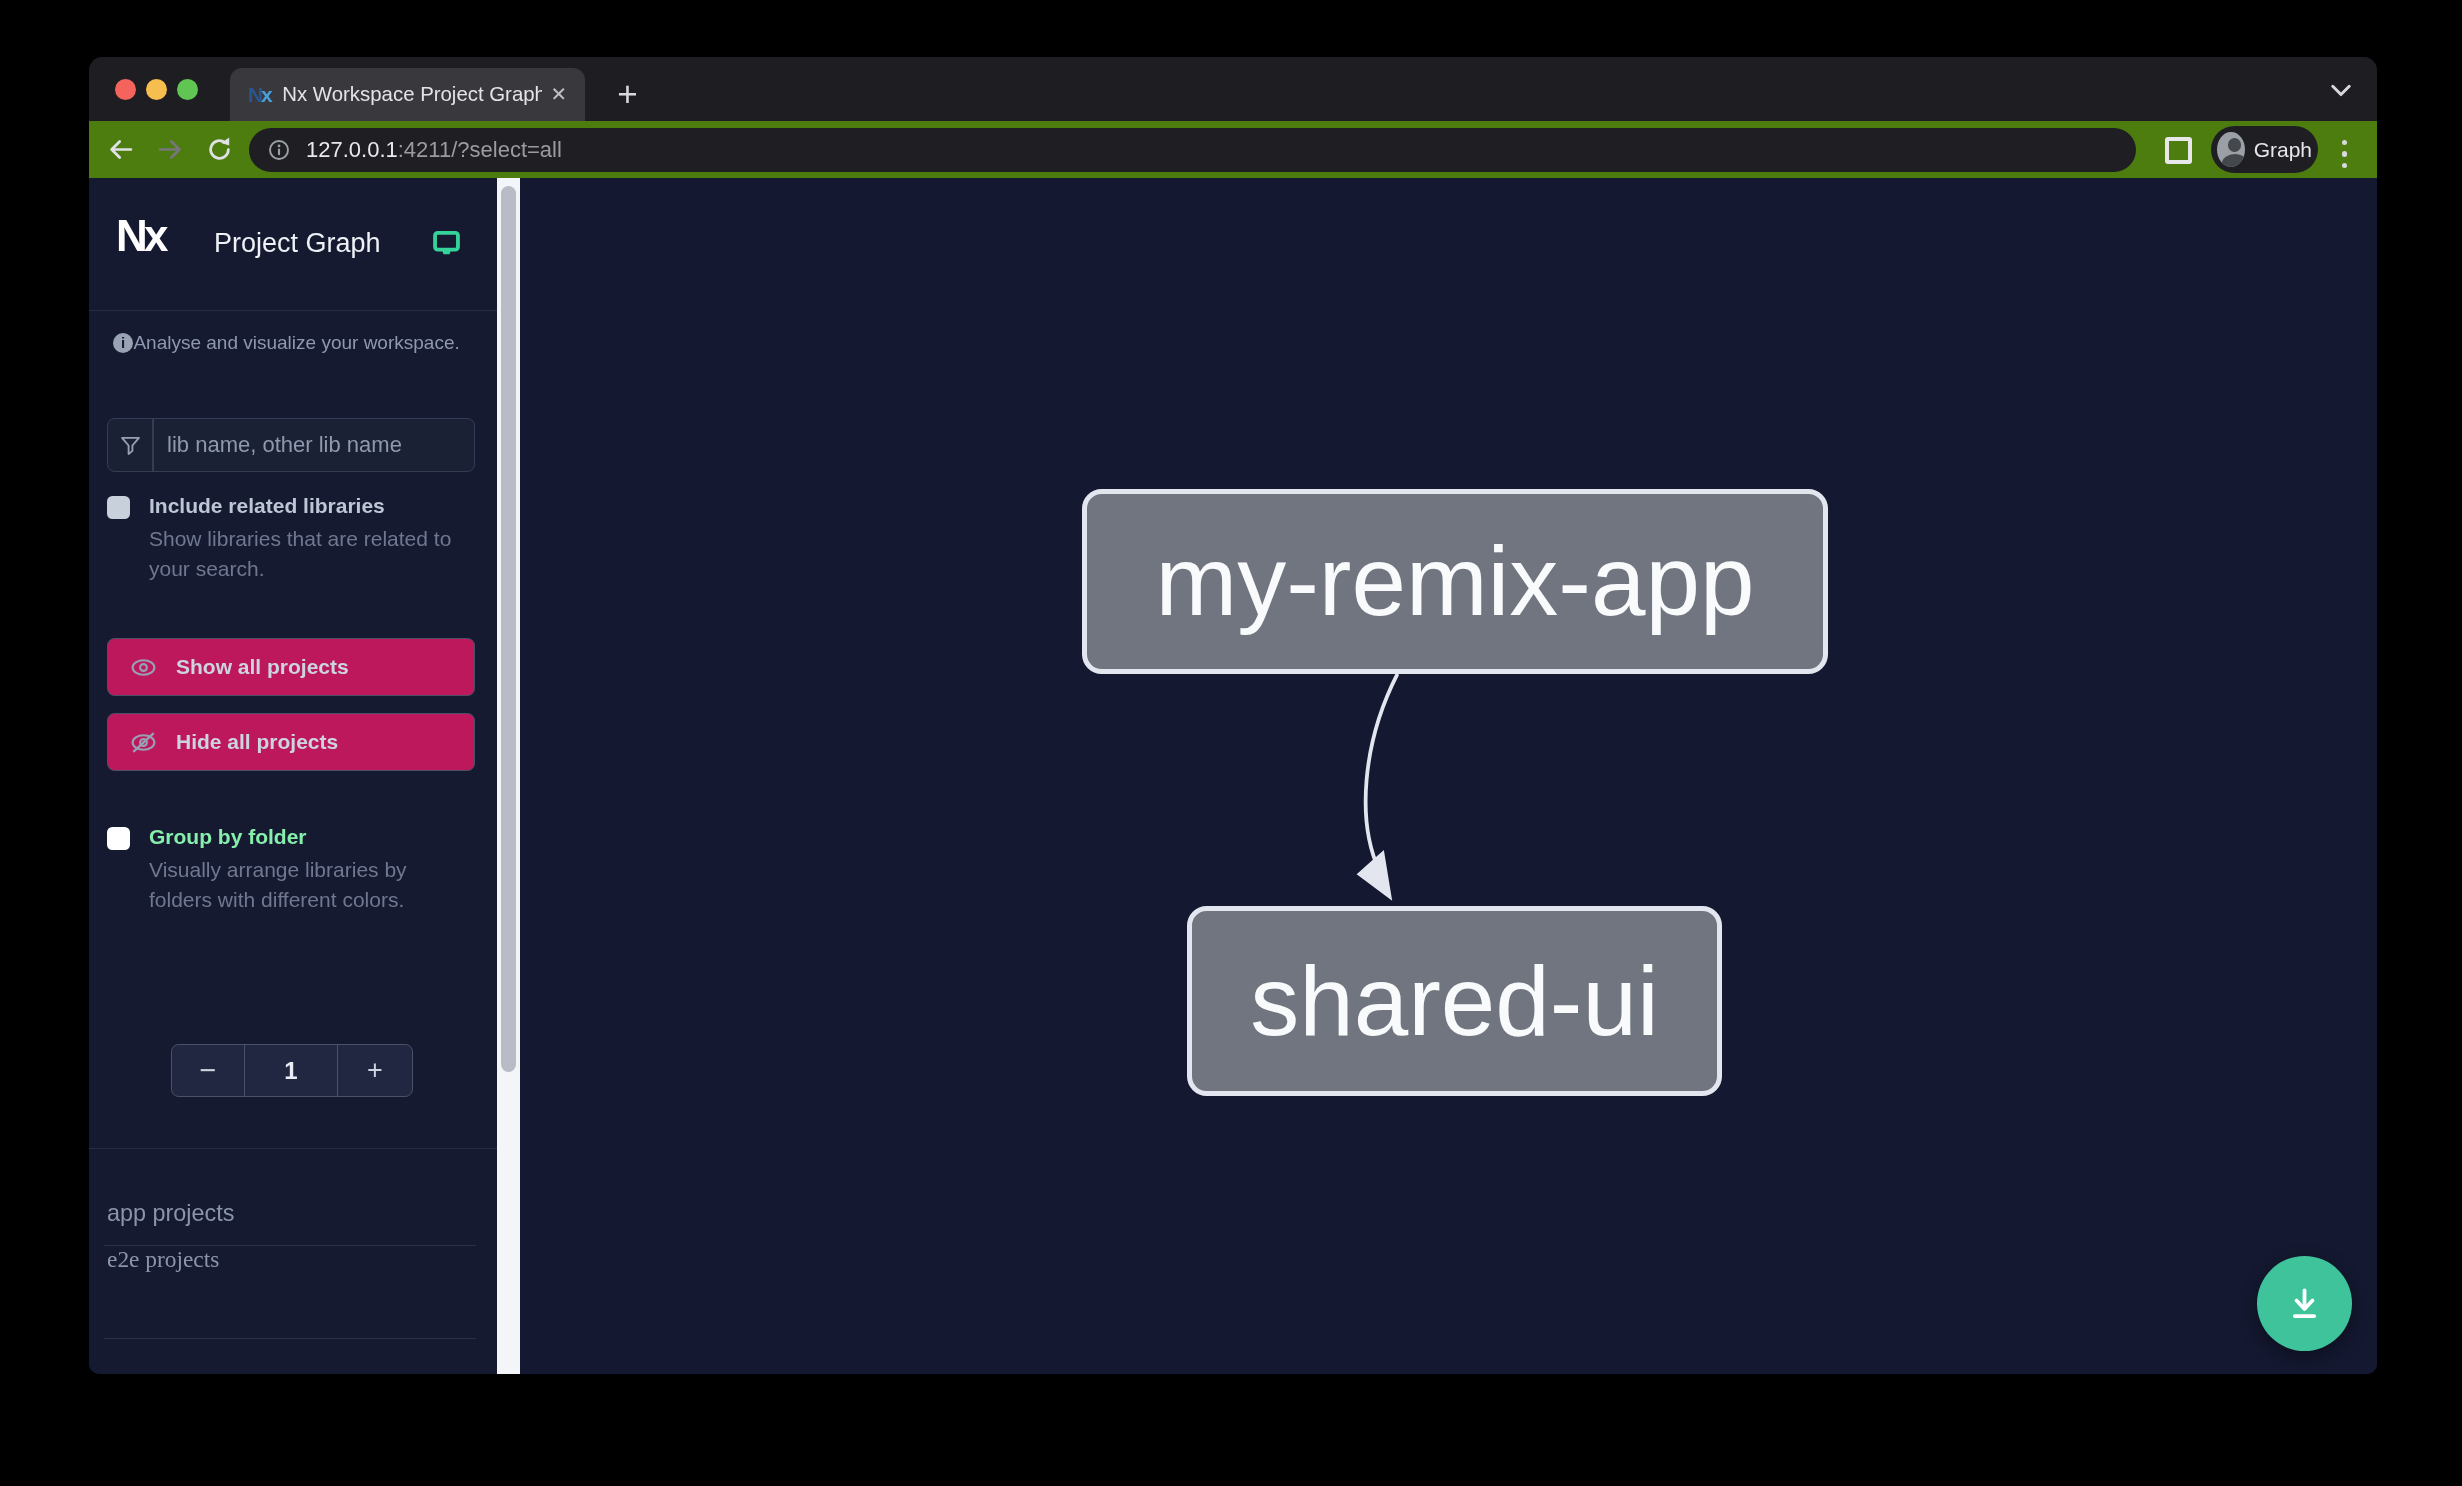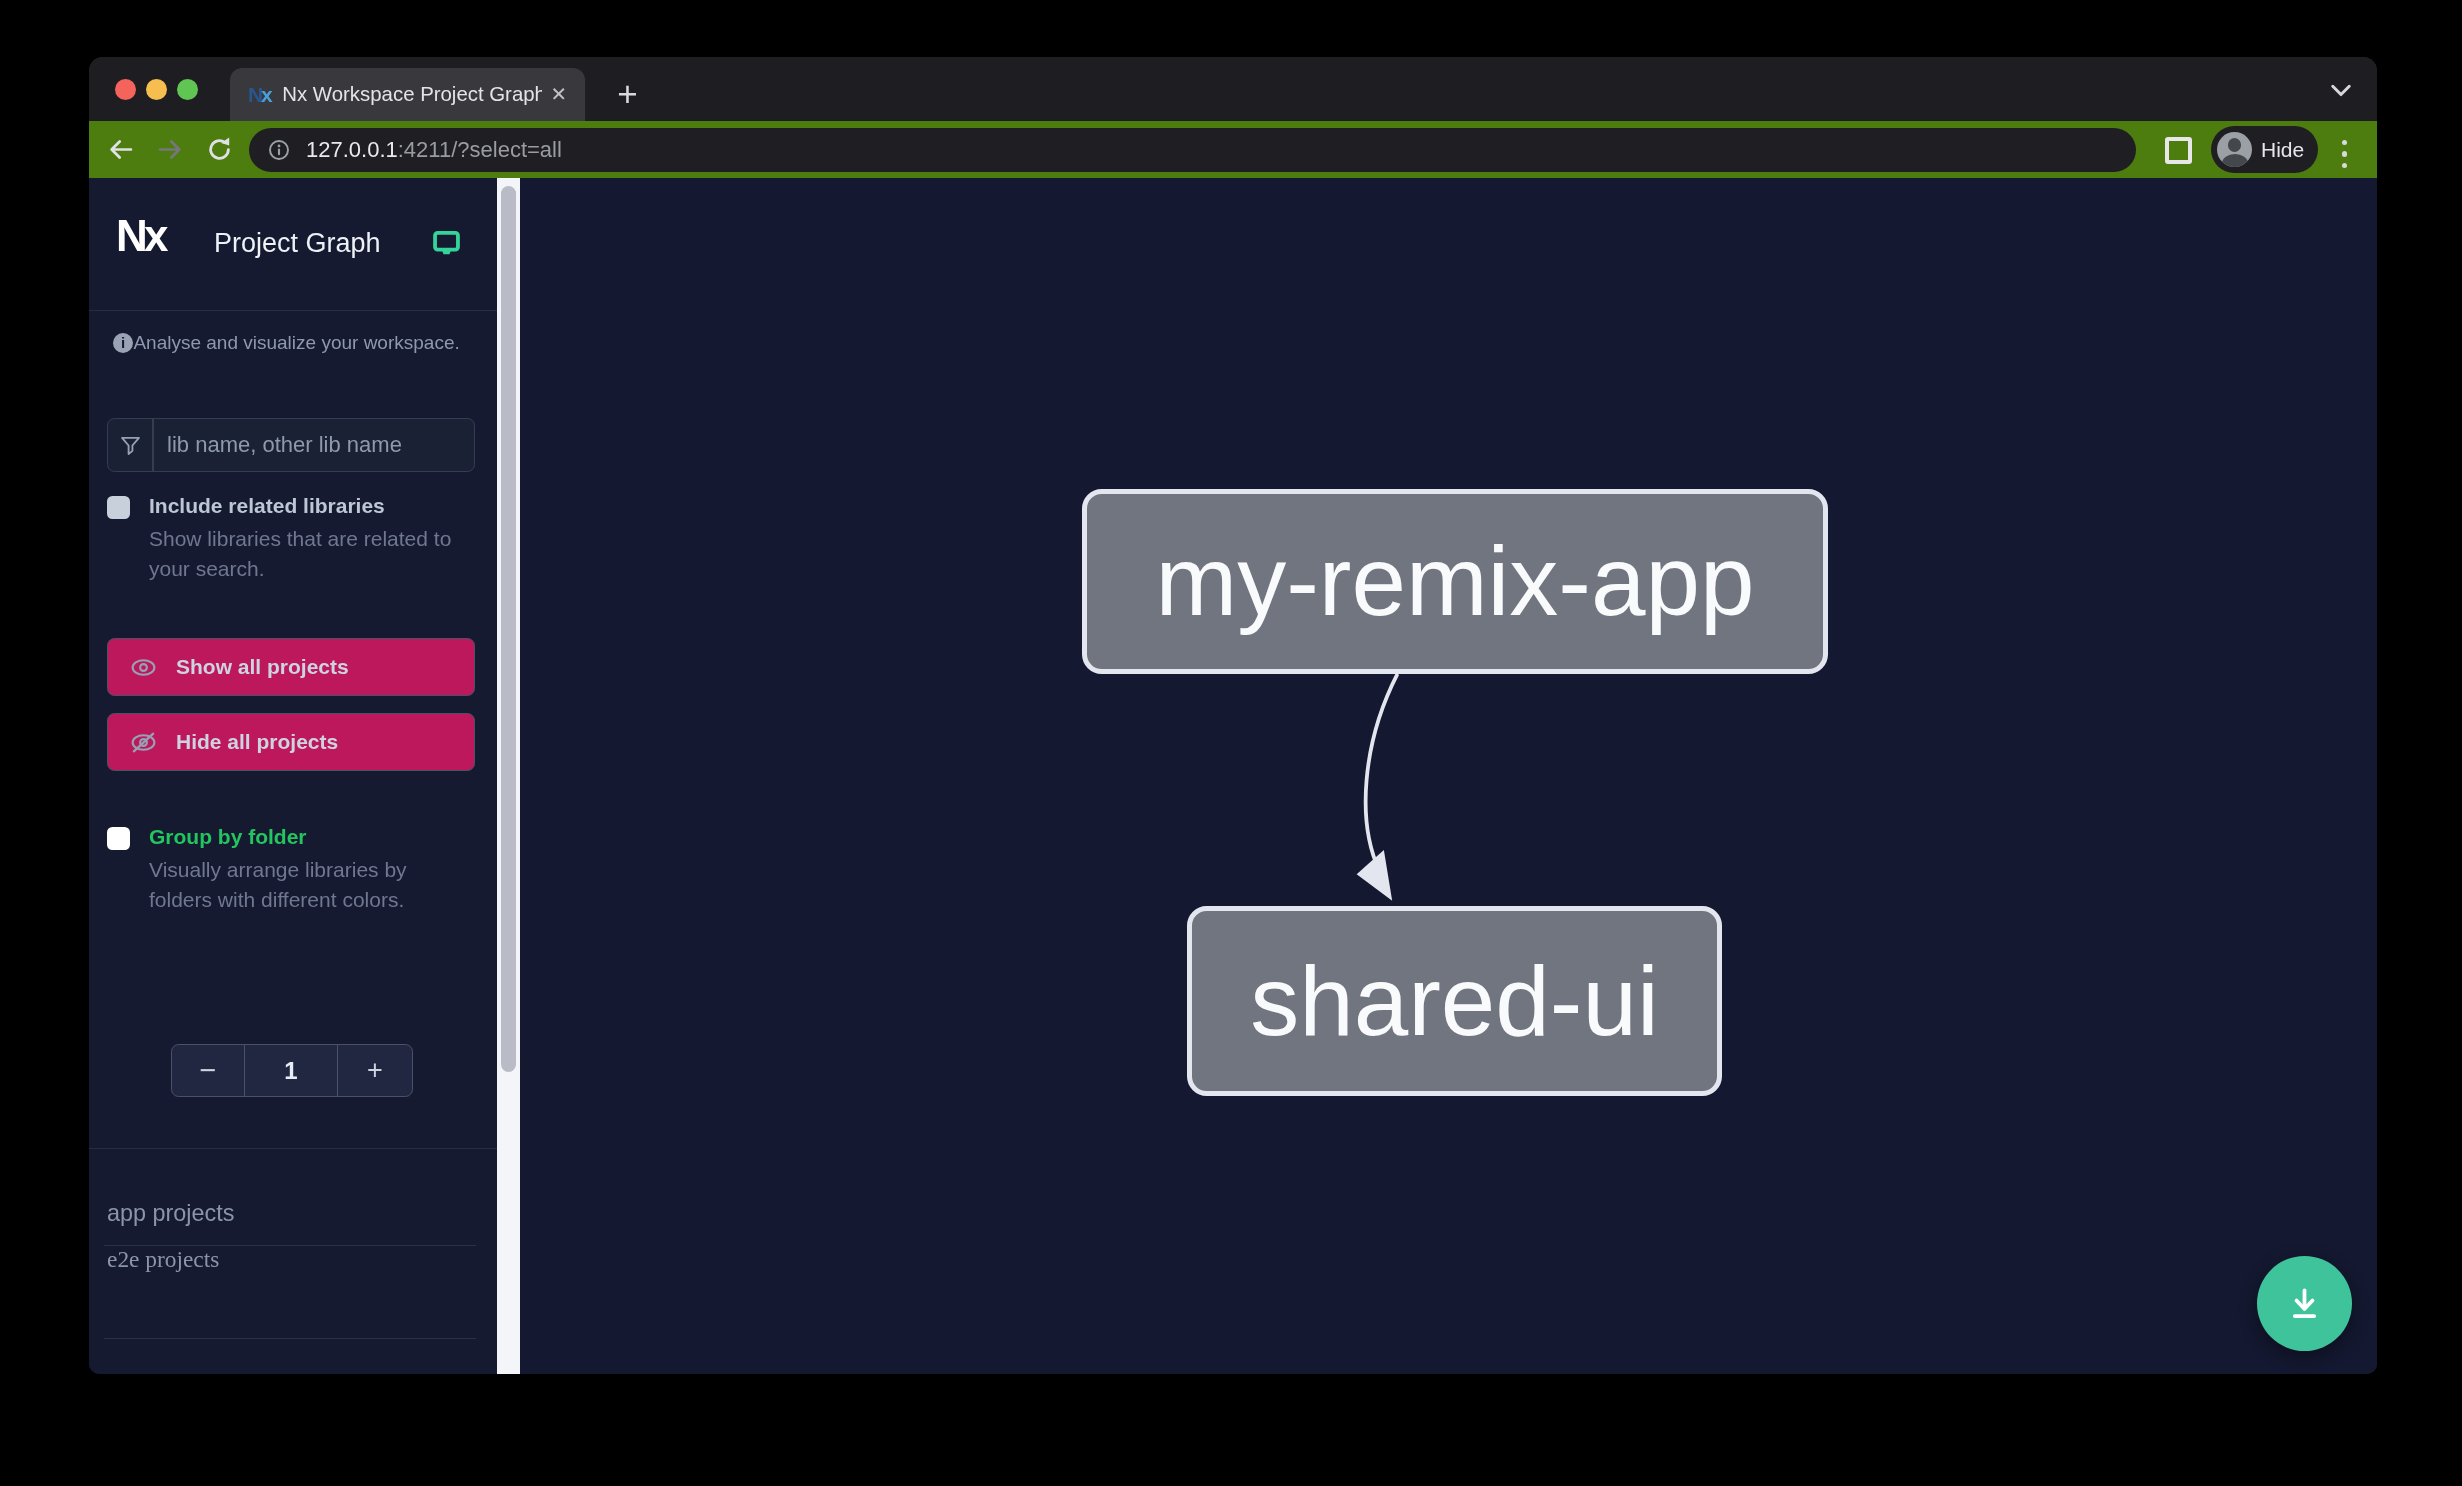--- a/index.html
+++ b/index.html
@@ -68,21 +68,21 @@
   .filter-sep { width:1.5px; height:100%; background:#353d55; }
   .filterbox input { flex:1; background:transparent; border:none; outline:none; padding:0 13.6px;
                      font-size:22px; color:#e1e7f0; font-family:"Liberation Sans", sans-serif; }
   .filterbox input::placeholder { color:#8e99ad; opacity:1; }
 
   .opt { position:absolute; left:18px; width:372px; }
   .cbx { position:absolute; left:0; top:2.3px; width:23px; height:23px; border-radius:5.3px; }
   .cbx-muted { background:#c8d0dc; }
   .cbx-white { background:#ffffff; }
   .cbx-blue  { background:#2563eb; display:flex; align-items:center; justify-content:center; }
-  .opt-label { margin-left:42px; font-size:21px; font-weight:600; color:#22c55e; }
+  .opt-label { margin-left:42px; font-size:21px; font-weight:600; color:#86efac; }
   .opt-label.muted { color:#bcc6d5; }
   .opt-desc { margin-left:42px; margin-top:6px; width:318px; font-size:21px; line-height:30px; color:#6f7890; }
 
   .side-btn { position:absolute; left:18px; width:368px; height:58px; border-radius:7.6px;
               background:#be185d; border:1.5px solid #4a5268; display:flex; align-items:center;
               padding-left:21px; }
   .side-btn .lbl { margin-left:18px; font-size:21px; font-weight:600; color:#ccd4e2; }
 
   .stepper { position:absolute; left:82px; top:866px; width:242px; height:53px; border-radius:7.6px;
              background:#212741; border:1.5px solid #4a5268; display:flex; }
@@ -159,21 +159,21 @@
           <circle cx="16" cy="10.5" r="1.9" fill="#9aa0a6"></circle>
           <rect x="14.6" y="14" width="2.8" height="9" rx="1.4" fill="#9aa0a6"></rect>
         </svg>
         <span class="url-text"><span class="url-host">127.0.0.1</span><span class="url-rest">:4211/?select=all</span></span>
       </div>
 
       <div class="sidepanel-ic"></div>
 
       <div class="guest">
         <div class="avatar"></div>
-        <span class="guest-label">Hide</span>
+        <span class="guest-label">Graph</span>
       </div>
 
       <div class="kebab">
           <span></span>
           <span></span>
           <span></span>
         </div>
     </div>
 
     <div class="content">

